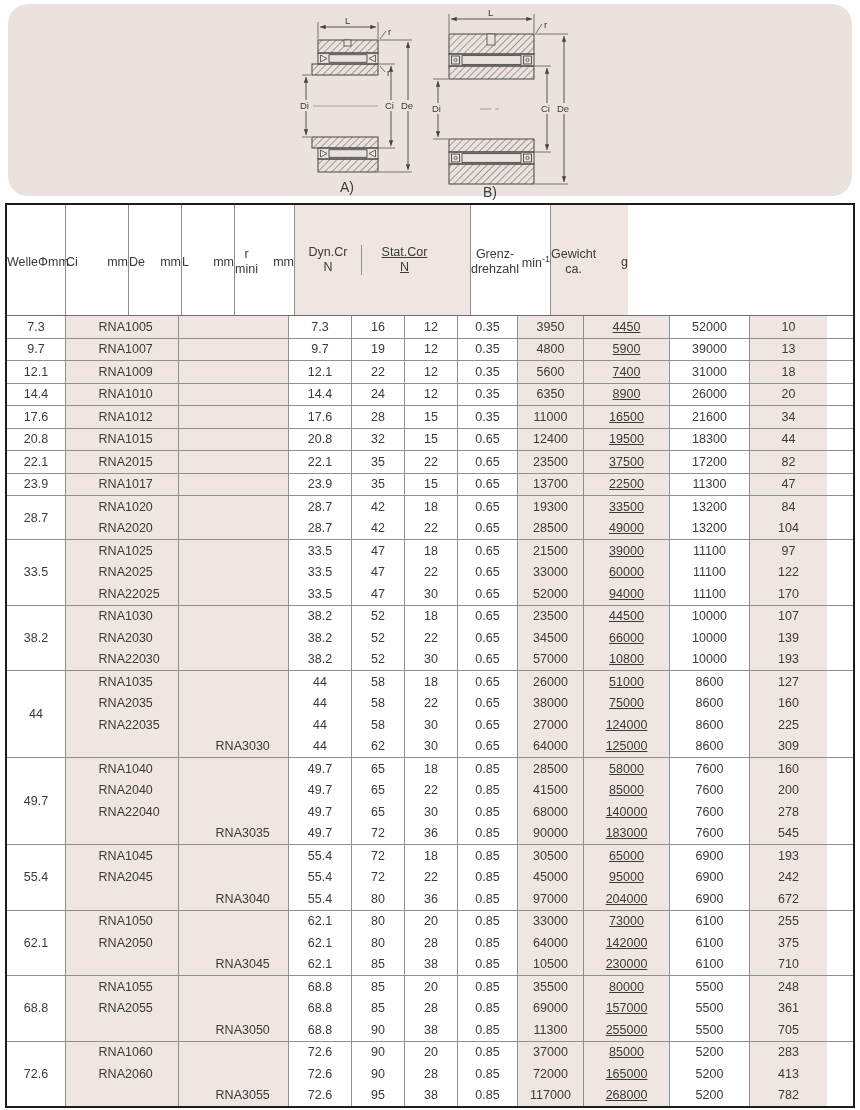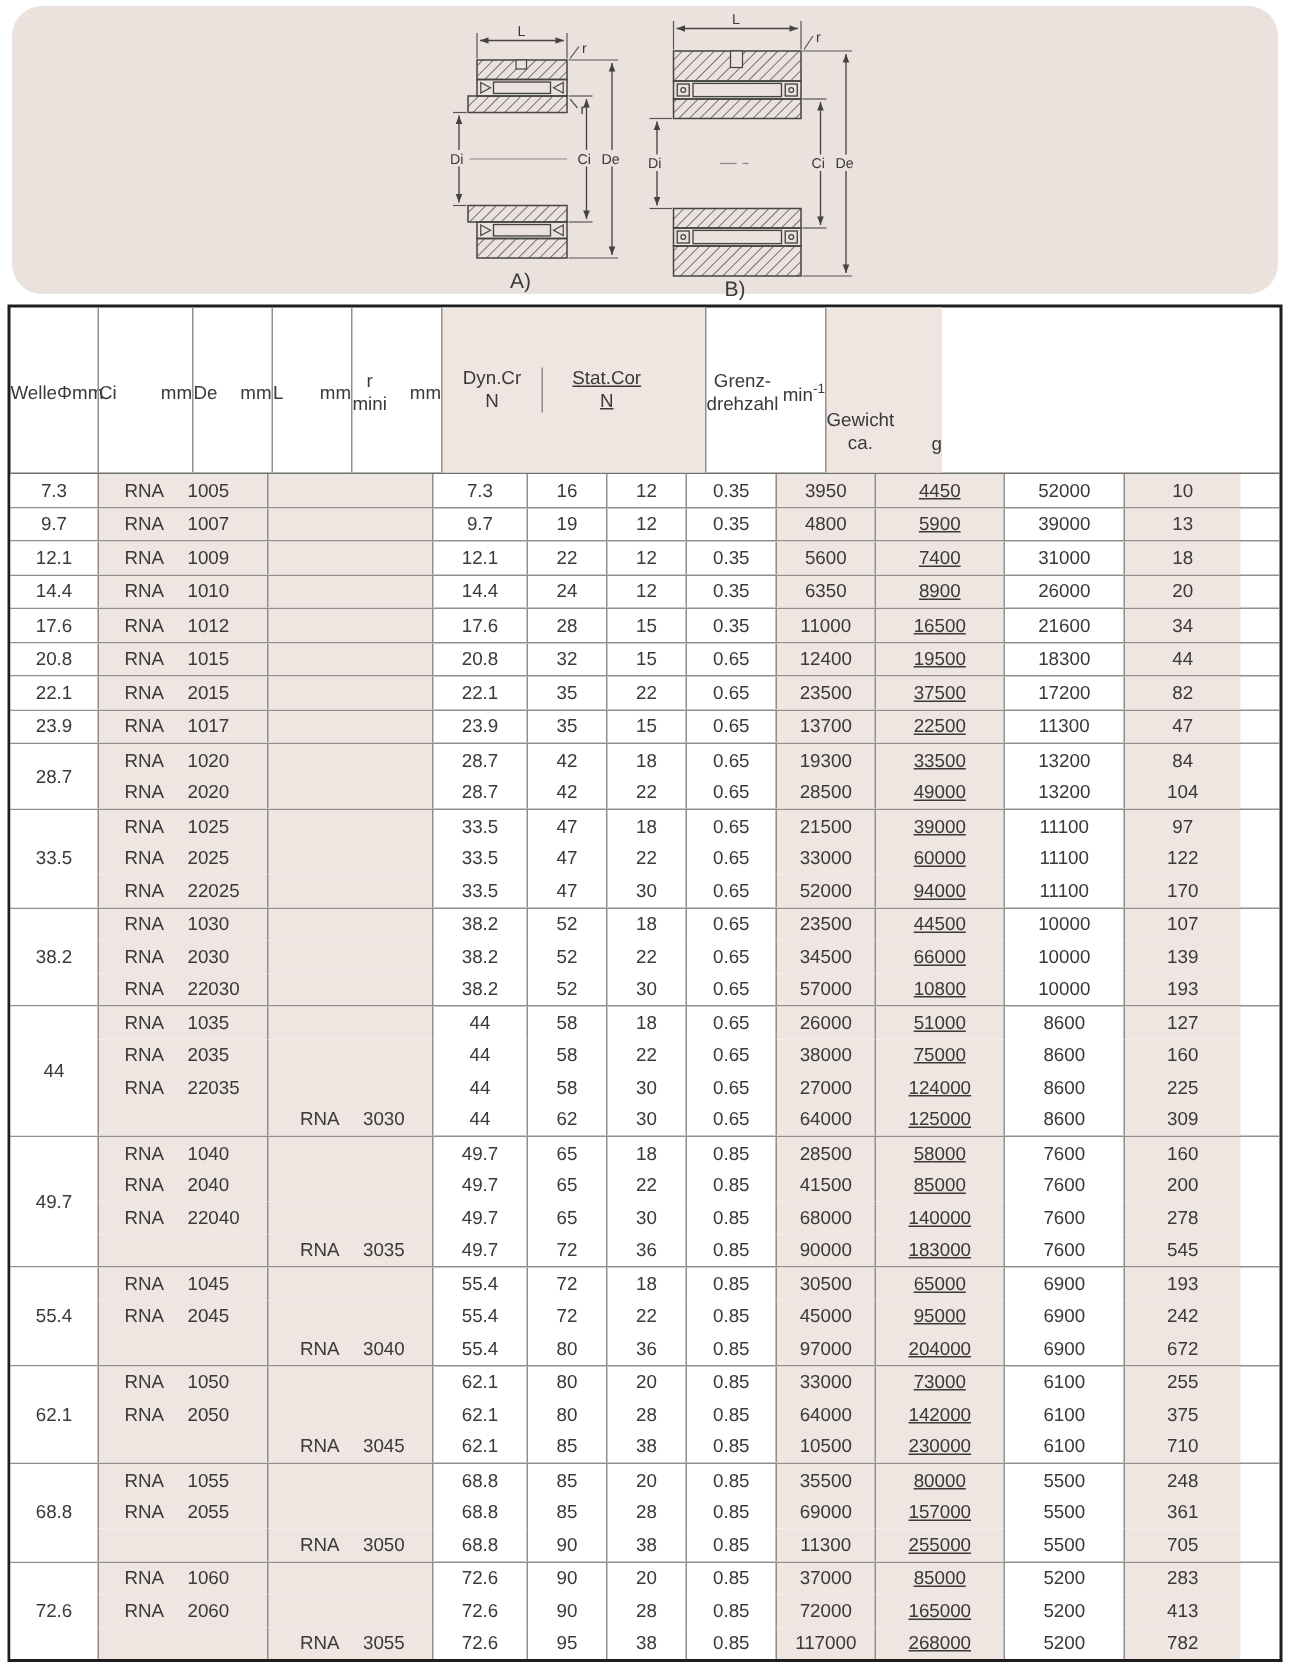--- a/index.html
+++ b/index.html
@@ -33,25 +33,25 @@
   .hsingle{justify-content:space-between;padding:16px 0 12px 0;}
   .hgroup{padding:0;}
   .hgroup .gtitle{width:100%;display:flex;align-items:center;justify-content:center;
         box-sizing:border-box;border-bottom:1px solid #8f8f8f;}
   .hgroup .gsub{width:100%;flex:1;display:flex;}
   .hgroup .gsub .sub{box-sizing:border-box;border-left:1px solid #8f8f8f;flex-direction:column;
         display:flex;align-items:center;justify-content:center;text-align:center;line-height:15px;}
   .hgroup .gsub .sub:first-child{border-left:none;}
   .w-welle{width:58px;} .w-a{width:113px;} .w-b{width:110px;}
   .w-ci{width:63px;} .w-de{width:53px;} .w-l{width:53px;} .w-r{width:60px;}
-  .w-dyn{width:66px;} .w-stat{width:86px;text-decoration:underline;} .w-grenz{width:80px;} .w-g{width:78px;align-items:flex-end;}
+  .w-dyn{width:66px;} .w-stat{width:86px;text-decoration:underline;} .w-grenz{width:80px;} .w-g{width:78px;}
   .bezgrp{width:223px;} .traggrp{width:176px;}
   .stack{line-height:15px;}
 
-  .tbody{display:block;}
+  .tbody{display:block;text-align:right;}
   .tgroup{display:flex;border-top:1px solid #8f8f8f;}
   .tgroup.first{border-top:none;}
   .c-welle{width:58px;box-sizing:border-box;display:flex;align-items:center;justify-content:center;background:#fff;}
   .grows{flex:1;}
   .trow{display:flex;height:21.5px;}
   .cell{box-sizing:border-box;border-left:1px solid #8f8f8f;display:flex;align-items:center;
         justify-content:center;overflow:hidden;}
   .cell.des{justify-content:flex-start;padding-left:17px;}
   .cell.des .pfx{display:inline-block;width:42px;}
   .cell.des.b{padding-left:21px;}

